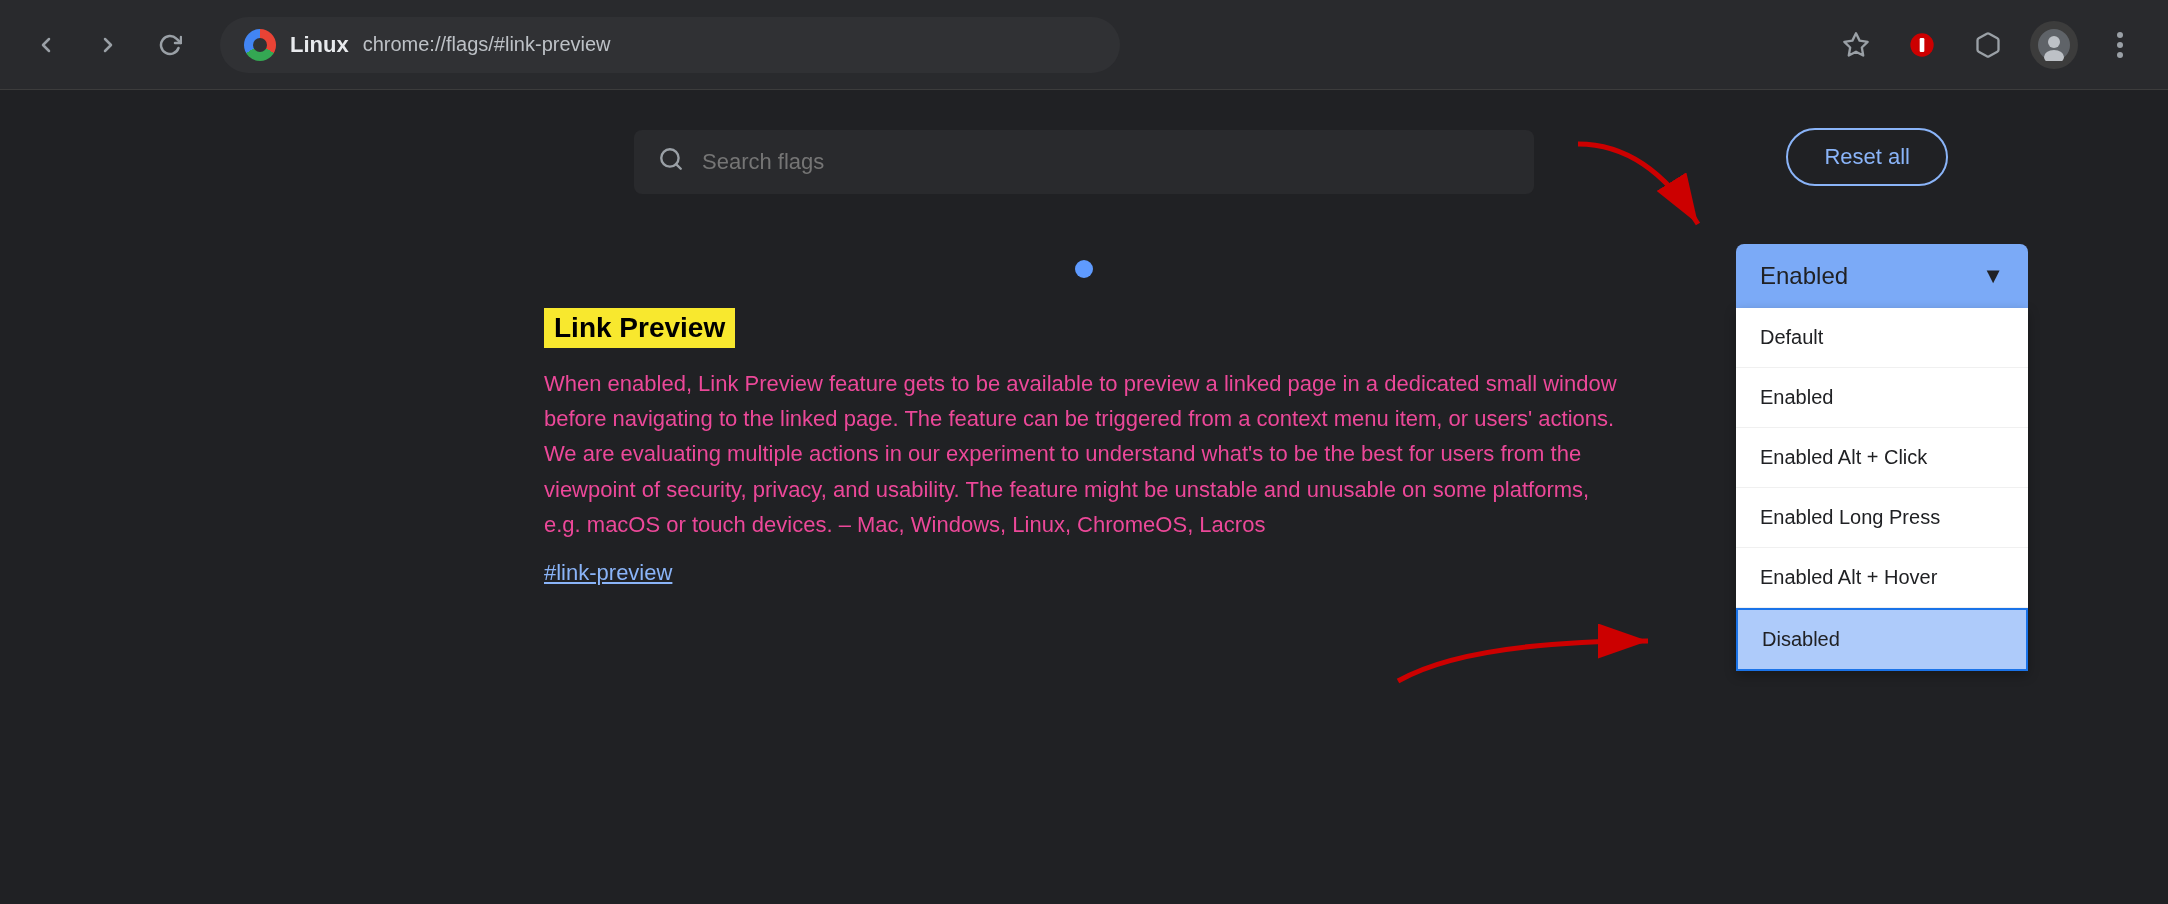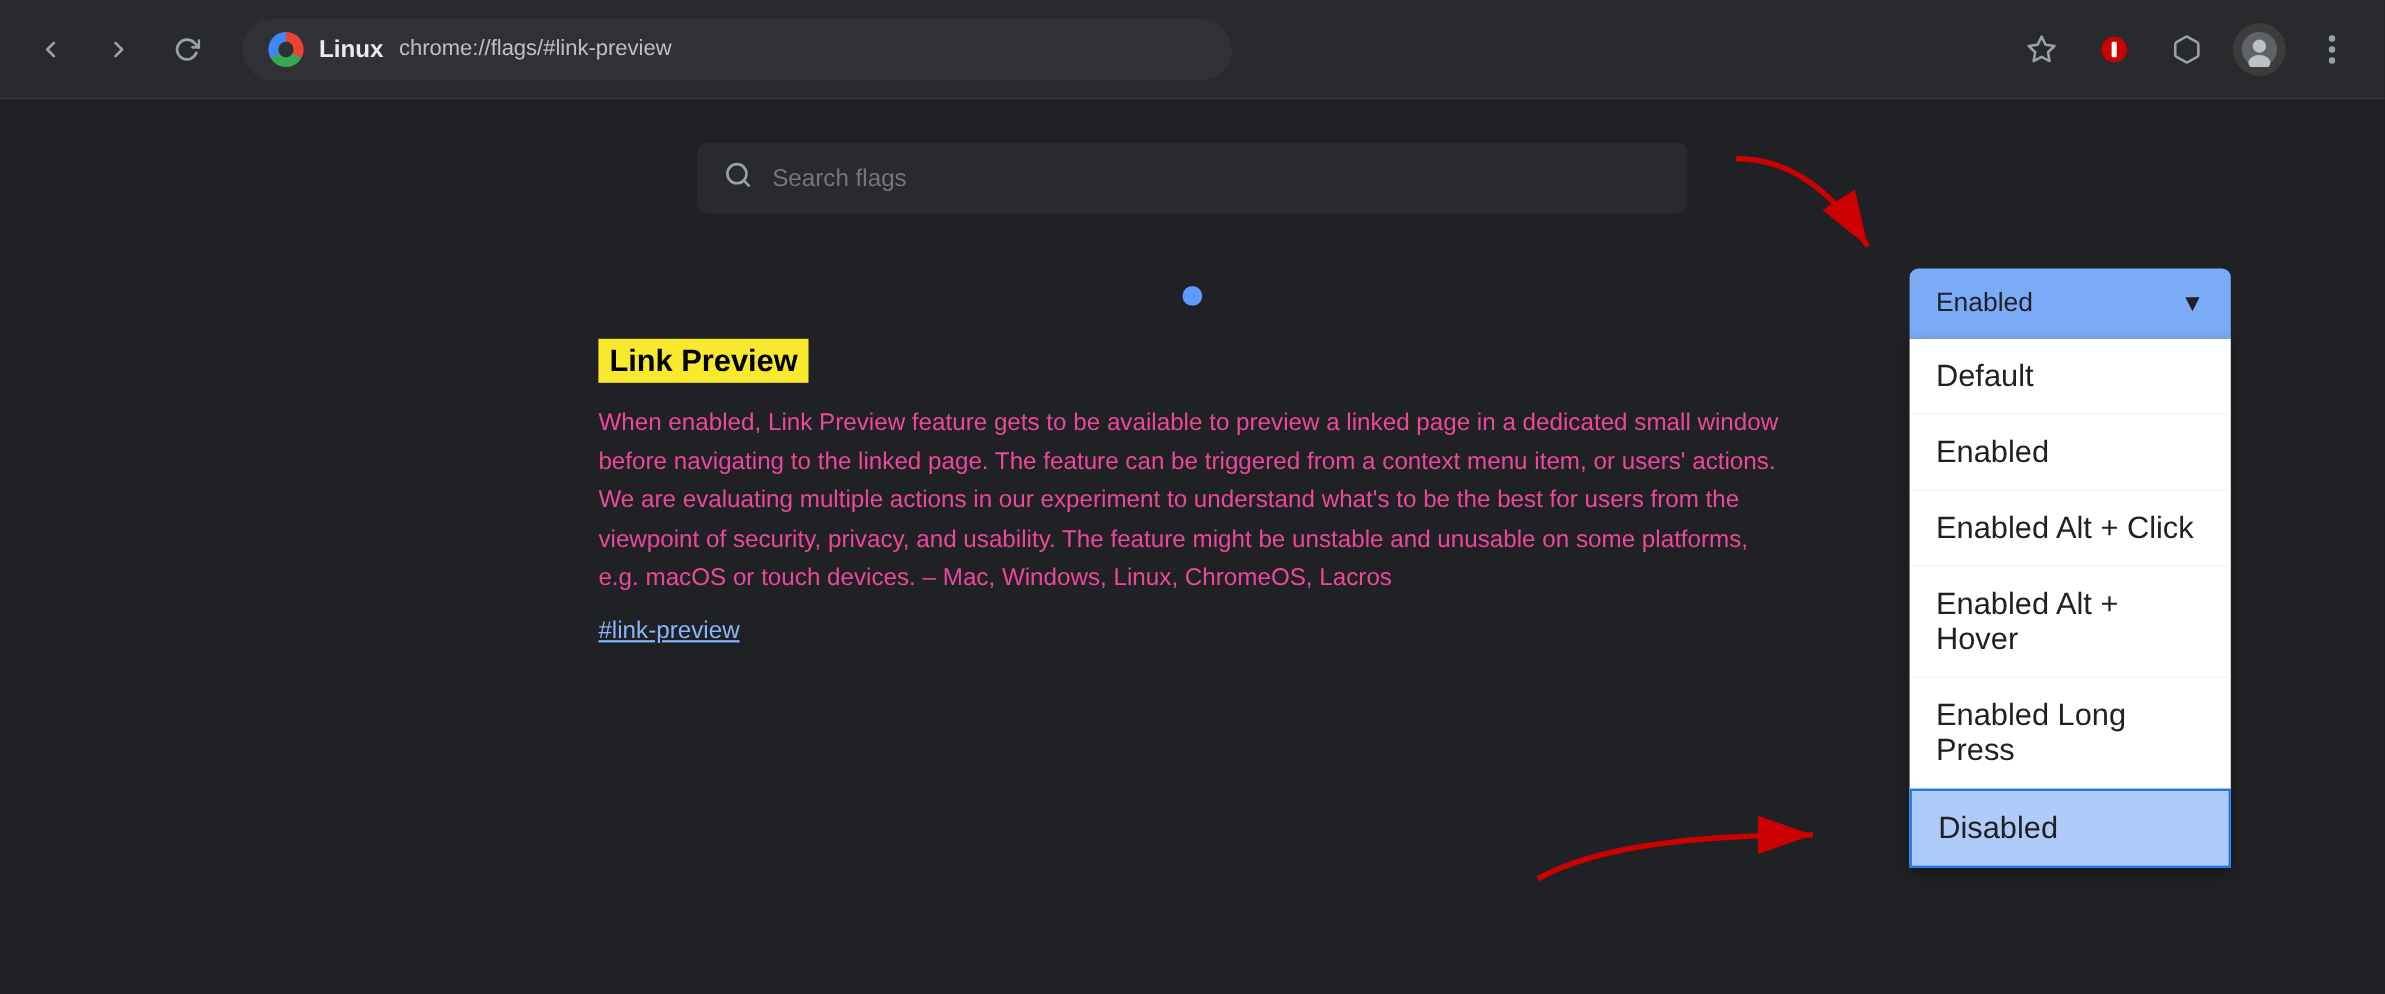--- a/index.html
+++ b/index.html
@@ -250,21 +250,21 @@
     }
 
     .dropdown-menu {
       background: #fff;
       border-radius: 0 0 4px 4px;
       box-shadow: 0 4px 12px rgba(0,0,0,0.3);
     }
 
     .dropdown-option {
       padding: 18px 24px;
-      font-size: 28px;
+      font-size: 20px;
       color: #202124;
       cursor: pointer;
       border-bottom: 1px solid #f0f0f0;
     }
 
     .dropdown-option:last-child {
       border-bottom: none;
     }
 
     .dropdown-option.selected {
@@ -347,20 +347,21 @@
       <span class="search-icon">
         <svg width="26" height="26" viewBox="0 0 24 24" fill="none" stroke="#9aa0a6" stroke-width="2.2" stroke-linecap="round" stroke-linejoin="round">
           <circle cx="11" cy="11" r="8"></circle>
           <line x1="21" y1="21" x2="16.65" y2="16.65"></line>
         </svg>
       </span>
       <input class="search-input" type="text" placeholder="Search flags" style="">
     </div>
   </div>
 
+  <button class="reset-all-btn">Reset all</button>
 
   <div class="flags-container">
     <div class="flag-item">
       <div class="flag-dot"></div>
       <div class="flag-content">
         <div class="flag-title">Link Preview</div>
         <p class="flag-description">When enabled, Link Preview feature gets to be available to preview a linked page in a dedicated small window before navigating to the linked page. The feature can be triggered from a context menu item, or users' actions. We are evaluating multiple actions in our experiment to understand what's to be the best for users from the viewpoint of security, privacy, and usability. The feature might be unstable and unusable on some platforms, e.g. macOS or touch devices. – Mac, Windows, Linux, ChromeOS, Lacros</p>
         <a class="flag-anchor">#link-preview</a>
       </div>
     </div>
@@ -385,24 +386,24 @@
         <div class="dropdown-option">
           <span>Default</span>
         </div>
         <div class="dropdown-option">
           <span>Enabled</span>
         </div>
         <div class="dropdown-option">
           <span>Enabled Alt + Click</span>
         </div>
         <div class="dropdown-option">
+          <span>Enabled Long Press</span>
+        </div>
+        <div class="dropdown-option">
           <span>Enabled Alt + Hover</span>
-        </div>
-        <div class="dropdown-option">
-          <span>Enabled Long Press</span>
         </div>
         <div class="dropdown-option selected">
           <span>Disabled</span>
         </div>
       </div>
 
       <svg width="300" height="120" style="position:absolute; right:340px; bottom:-30px; pointer-events:none;">
         <defs>
           <marker id="arrowhead2" markerWidth="10" markerHeight="7" refX="10" refY="3.5" orient="auto">
             <polygon points="0 0, 10 3.5, 0 7" fill="#cc0000"></polygon>

